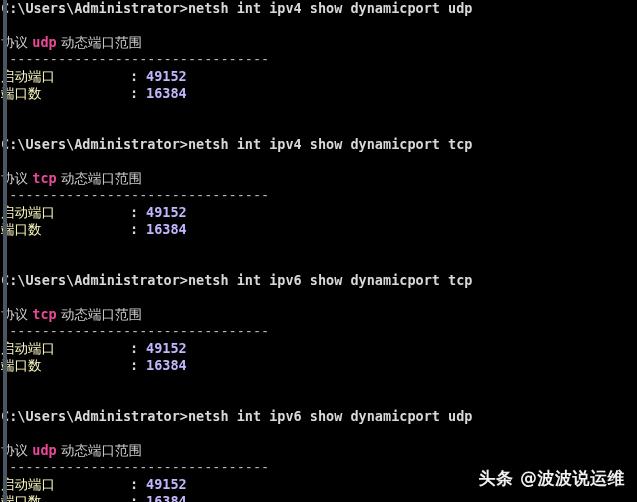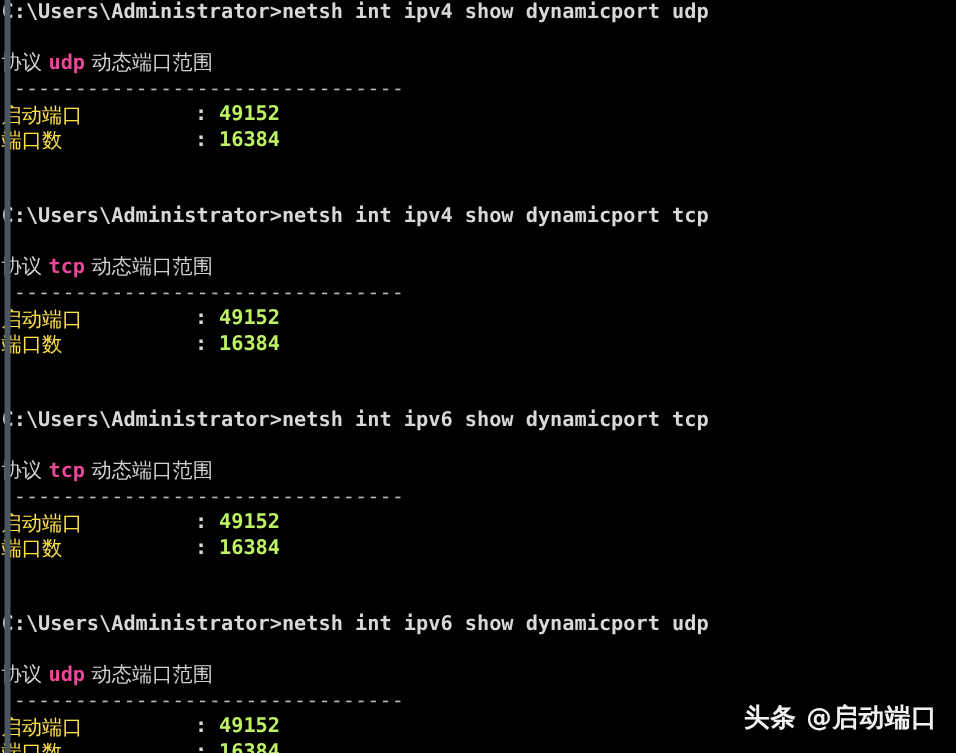--- a/index.html
+++ b/index.html
@@ -72,36 +72,36 @@
     height: 17px;
     line-height: 17px;
     display: flex;
     align-items: center;
   }
   .kvrow .kvkey {
     width: 129px;
     flex: 0 0 129px;
     font-family: Liberation Serif, serif;
     font-size: 13.5px;
-    color: #fde047;
+    color: #fef9c3;
     white-space: pre;
   }
   .kvrow .kvcolon {
     width: 16px;
     flex: 0 0 16px;
     font-family: "DejaVu Sans Mono", "Liberation Mono", monospace;
     font-size: 13.5px;
     font-weight: bold;
     color: #d8d8d8;
   }
   .kvrow .kvval {
     font-family: "DejaVu Sans Mono", "Liberation Mono", monospace;
     font-size: 13.5px;
     font-weight: bold;
-    color: #bef264;
+    color: #c4b5fd;
     white-space: pre;
   }
 
   .hdrrow {
     height: 17px;
     line-height: 17px;
     display: flex;
     align-items: flex-end;
     white-space: pre;
   }
@@ -226,15 +226,15 @@
       </div>
       <div class="kvrow">
         <span class="kvkey">端口数</span>
         <span class="kvcolon">:</span>
         <span class="kvval">16384</span>
       </div>
     </div>
 
   </div>
 
-  <div class="watermark">头条 @启动端口</div>
+  <div class="watermark">头条 @波波说运维</div>
 
 </div>
 
 </body></html>

